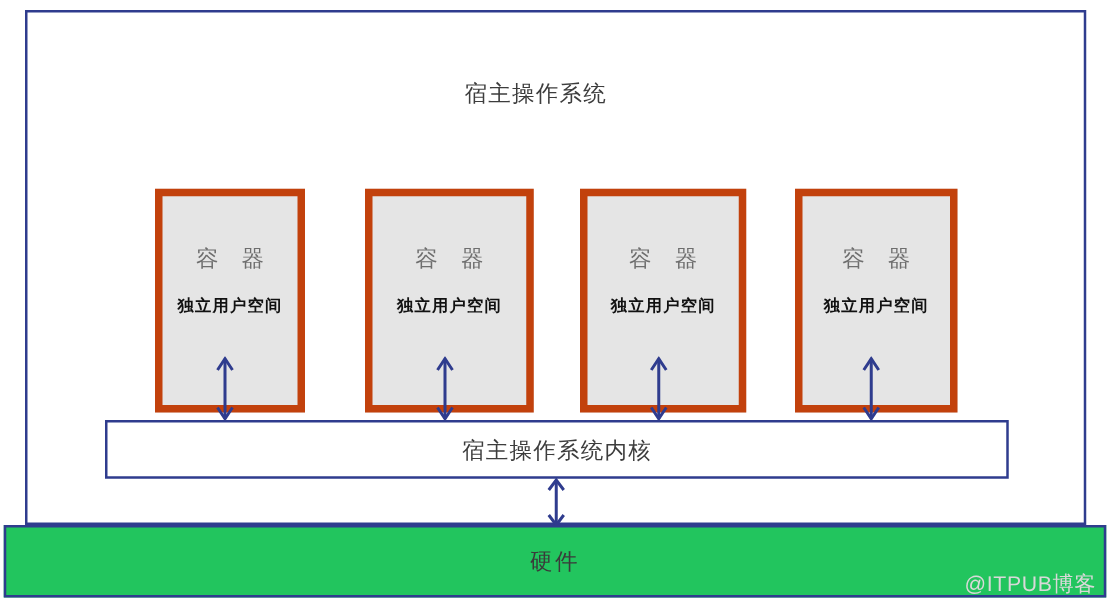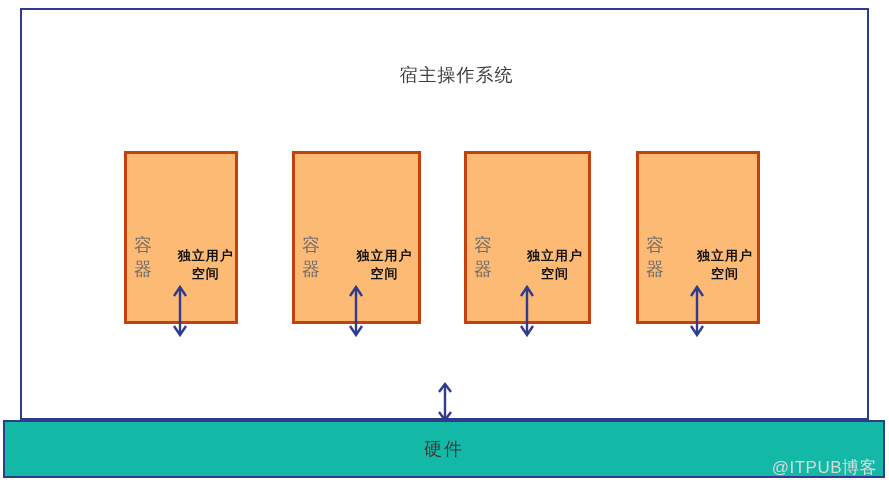--- a/index.html
+++ b/index.html
@@ -14,37 +14,37 @@
   
   .outer-box {
     position: absolute;
     left: 20px; top: 8px;
     width: 845px; height: 408px;
     border: 2px solid #2F3C8E;
     background: #ffffff;
   }
   .host-title {
     position: absolute;
-    left: 32px; top: 63px;
+    left: 4px; top: 63px;
     width: 849px;
     text-align: center;
     font-family: "Liberation Serif", "DejaVu Serif", serif;
     font-size: 18px;
     color: #3d3d3d;
     letter-spacing: 1px;
   }
   
   .cbox {
     position: absolute;
     top: 151px;
     height: 129px;
-    background: #fdba74;
-    border: 3px solid #c2410c;
+    background: #e5e5e5;
+    border: 6px solid #c2410c;
     display: flex;
-    flex-direction: row;
+    flex-direction: column;
     align-items: center;
     justify-content: flex-start;
     padding-top: 38px;
     box-sizing: content-box;
   }
   .cbox.b1 { left: 124px; width: 108px; }
   .cbox.b2 { left: 292px; width: 123px; }
   .cbox.b3 { left: 464px; width: 121px; }
   .cbox.b4 { left: 636px; width: 118px; }
   .cbox .ctitle {
@@ -84,21 +84,21 @@
     font-family: "Liberation Serif", "DejaVu Serif", serif;
     font-size: 18px;
     color: #3d3d3d;
     letter-spacing: 1px;
   }
   
   .hardware-bar {
     position: absolute;
     left: 3px; top: 420px;
     width: 878px; height: 54px;
-    background: #14b8a6;
+    background: #22c55e;
     border: 2px solid #2F3C8E;
     display: flex;
     align-items: center;
     justify-content: center;
     font-family: "Liberation Serif", "DejaVu Serif", serif;
     font-size: 18px;
     color: #3a3a3a;
     letter-spacing: 2px;
   }
   .watermark {
@@ -157,20 +157,23 @@
     </svg>
   </div>
   <div class="varrow a4">
     <svg width="16" height="52" viewBox="0 0 16 52">
       <line x1="8" y1="2" x2="8" y2="50" stroke="#2F3C8E" stroke-width="2.4"></line>
       <polyline points="2,11 8,2 14,11" fill="none" stroke="#2F3C8E" stroke-width="2.4"></polyline>
       <polyline points="2,41 8,50 14,41" fill="none" stroke="#2F3C8E" stroke-width="2.4"></polyline>
     </svg>
   </div>
 
+  <div class="kernel-bar">
+    <span>宿主操作系统内核</span>
+  </div>
 
   <div class="varrow a5">
     <svg width="16" height="40" viewBox="0 0 16 40">
       <line x1="8" y1="2" x2="8" y2="38" stroke="#2F3C8E" stroke-width="2.4"></line>
       <polyline points="2,10 8,2 14,10" fill="none" stroke="#2F3C8E" stroke-width="2.4"></polyline>
       <polyline points="2,30 8,38 14,30" fill="none" stroke="#2F3C8E" stroke-width="2.4"></polyline>
     </svg>
   </div>
 
   <div class="hardware-bar">

